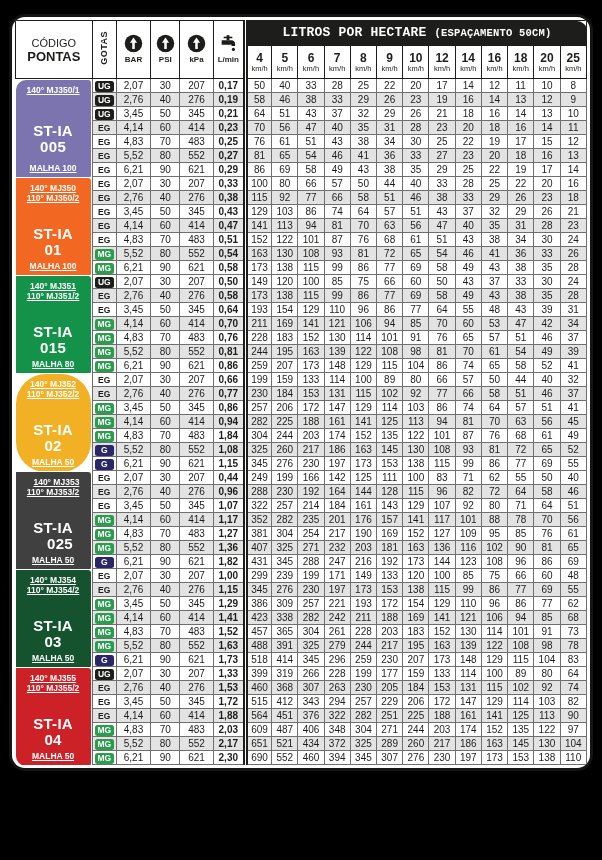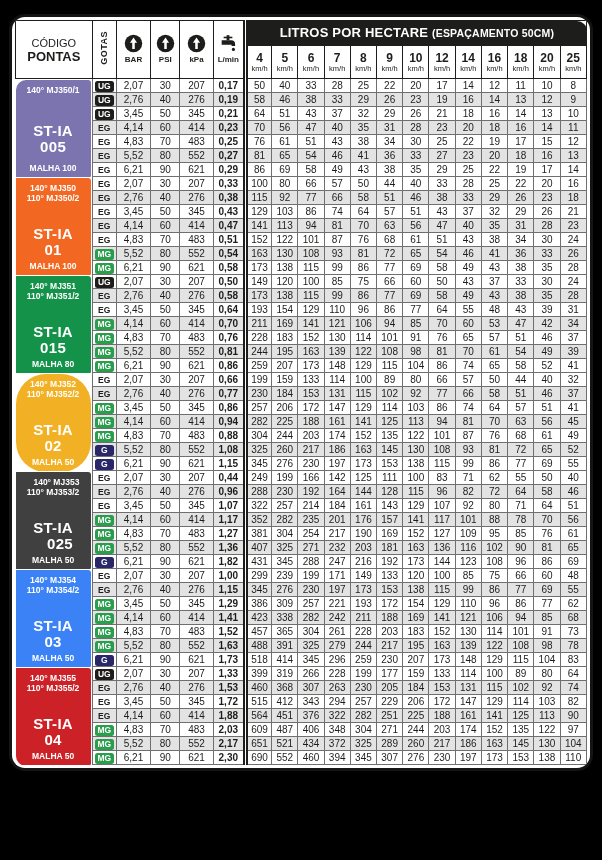--- a/index.html
+++ b/index.html
@@ -13,29 +13,29 @@
   th.codigo .l2{font-weight:700;font-size:13px;}
   th.gotas span{writing-mode:vertical-rl;transform:rotate(180deg);font-size:9px;letter-spacing:.5px;display:inline-block;}
   th.icon{font-size:8px;font-weight:700;}
   th.icon svg{display:block;margin:1px auto 1px auto;}
   th.litros{background:#1d1d1b;color:#fff;font-size:13px;font-weight:700;height:24px;border-radius:0 10px 0 0;border-color:#1d1d1b;letter-spacing:.2px;}
   th.litros .sub{font-size:10.5px;}
   th.speed{height:32px;}
   th.speed .num{font-size:12px;font-weight:700;line-height:13px;}
   th.speed .unit{font-size:7.5px;font-weight:400;line-height:8px;}
   td.lmin,th.lmin-b{border-right:5px double #1d1d1b;}
-  th.litros{border-left:5px double #1d1d1b;}
+  th.litros{border-left:5px double #1d1d1b;font-family:Liberation Mono, monospace;}
   td.lmin{font-weight:700;}
   tr.alt td.v{background:#e3e3e3;}
   td.v{background:#fff;}
   td.sidebar{border:0;background:#fff;padding:0;vertical-align:top;}
   .sideblock{box-sizing:border-box;height:100%;margin:1px 1px 1px 0;color:#fff;display:flex;flex-direction:column;justify-content:space-between;align-items:center;padding:5px 2px 5px 2px;border-radius:0 3px 3px 0;}
   .sideblock.first{border-radius:10px 3px 3px 0;}
   .sideblock.last{border-radius:0 3px 3px 10px;}
-  .sideblock .top,.sideblock .malha{font-size:8.5px;font-weight:700;line-height:10px;}
+  .sideblock .top,.sideblock .malha{font-size:8.5px;font-weight:700;line-height:10px;text-decoration:underline;}
   .sideblock .big{font-size:15px;font-weight:700;line-height:16px;letter-spacing:.3px;margin-top:20px;}
   .badge{display:inline-block;min-width:17px;border-radius:2.5px;font-size:8.5px;font-weight:700;line-height:11px;padding:0 1px;}
   tbody tr{height:13.9px;}
 </style>
 </head>
 <body>
 
 <div class="card">
   <table>
     <colgroup>
@@ -674,21 +674,21 @@
           <td class="v">70</td>
           <td class="v">63</td>
           <td class="v">56</td>
           <td class="v">45</td>
         </tr>
         <tr>
           <td class="v"><span class="badge" style="background: rgb(43, 158, 78); color: rgb(255, 255, 255);">MG</span></td>
           <td class="v">4,83</td>
           <td class="v">70</td>
           <td class="v">483</td>
-          <td class="v lmin">0,88</td>
+          <td class="v lmin">1,84</td>
           <td class="v">304</td>
           <td class="v">244</td>
           <td class="v">203</td>
           <td class="v">174</td>
           <td class="v">152</td>
           <td class="v">135</td>
           <td class="v">122</td>
           <td class="v">101</td>
           <td class="v">87</td>
           <td class="v">76</td>
@@ -878,21 +878,21 @@
           <td class="v">173</td>
           <td class="v">144</td>
           <td class="v">123</td>
           <td class="v">108</td>
           <td class="v">96</td>
           <td class="v">86</td>
           <td class="v">69</td>
         </tr>
         <tr>
           <td class="sidebar" rowspan="7">
-            <div class="sideblock" style="background: #3b82f6;">
+            <div class="sideblock" style="background: #14532d;">
               <div class="top">140° MJ354<br>110° MJ354/2</div>
               <div class="big">ST-IA<br>03</div>
               <div class="malha">MALHA 50</div>
             </div>
           </td>
           <td class="v"><span class="badge" style="background: transparent; color: rgb(29, 29, 27);">EG</span></td>
           <td class="v">2,07</td>
           <td class="v">30</td>
           <td class="v">207</td>
           <td class="v lmin">1,00</td>

